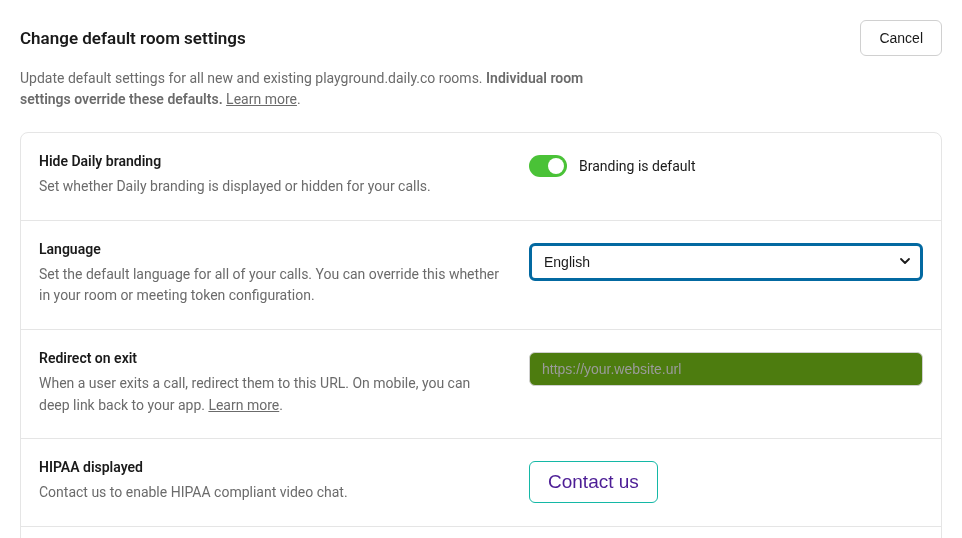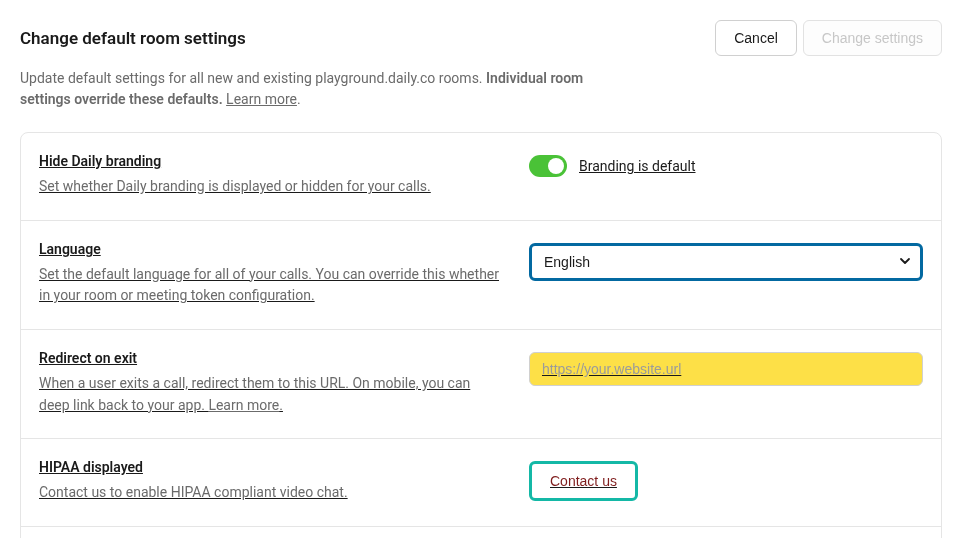--- a/index.html
+++ b/index.html
@@ -66,21 +66,20 @@
     .settings-panel {
       border: 1px solid #e5e5e5;
       border-radius: 8px;
       overflow: hidden;
     }
     .setting-row {
       display: flex;
       padding: 20px 18px 22px 18px;
       border-bottom: 1px solid #e5e5e5;
       gap: 30px;
-      text-decoration: underline;
     }
     .setting-row:last-child {
       border-bottom: none;
     }
     .setting-left {
       flex: 0 0 460px;
     }
     .setting-right {
       flex: 1;
       display: flex;
@@ -146,45 +145,44 @@
       top: 50%;
       transform: translateY(-50%);
       pointer-events: none;
     }
     .text-input {
       width: 100%;
       padding: 8px 12px;
       border: 1px solid #d0d0d0;
       border-radius: 6px;
       font-size: 14px;
-      background: #fde047;
+      background: #4d7c0f;
       color: #1a1a1a;
     }
     .text-input::placeholder {
       color: #9b9b9b;
     }
     .btn-outline {
       padding: 9px 18px;
       border-radius: 6px;
-      font-size: 14px;
+      font-size: 19px;
       font-weight: 500;
       cursor: pointer;
       background: #ffffff;
-      border: 3px solid #14b8a6;
-      color: #7f1d1d;
+      border: 1px solid #14b8a6;
+      color: #4c1d95;
     }
   </style>
 </head>
 <body>
 
 <div class="header-row">
   <h1 class="page-title">Change default room settings</h1>
   <div class="header-actions">
     <button class="btn">Cancel</button>
-    <button class="btn btn-primary-disabled">Change settings</button>
   </div>
 </div>
 
 <p class="subtitle">
   <span>Update default settings for all new and existing playground.daily.co rooms. </span><strong>Individual room settings override these defaults.</strong>
   <a class="learn-more">Learn more</a><span>.</span>
 </p>
 
 <div class="settings-panel">
 

